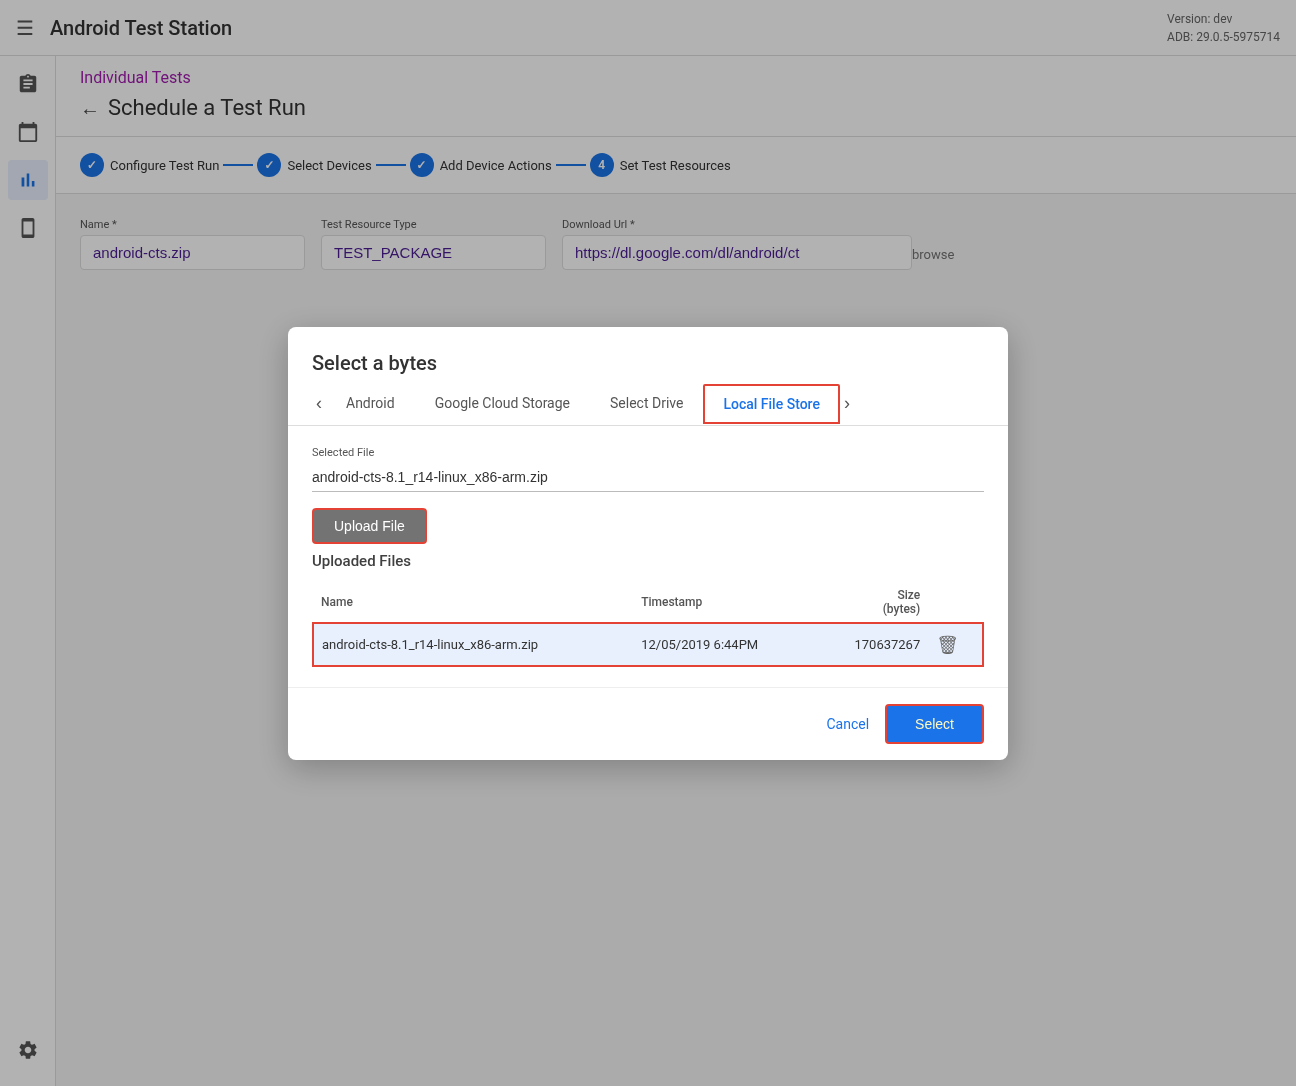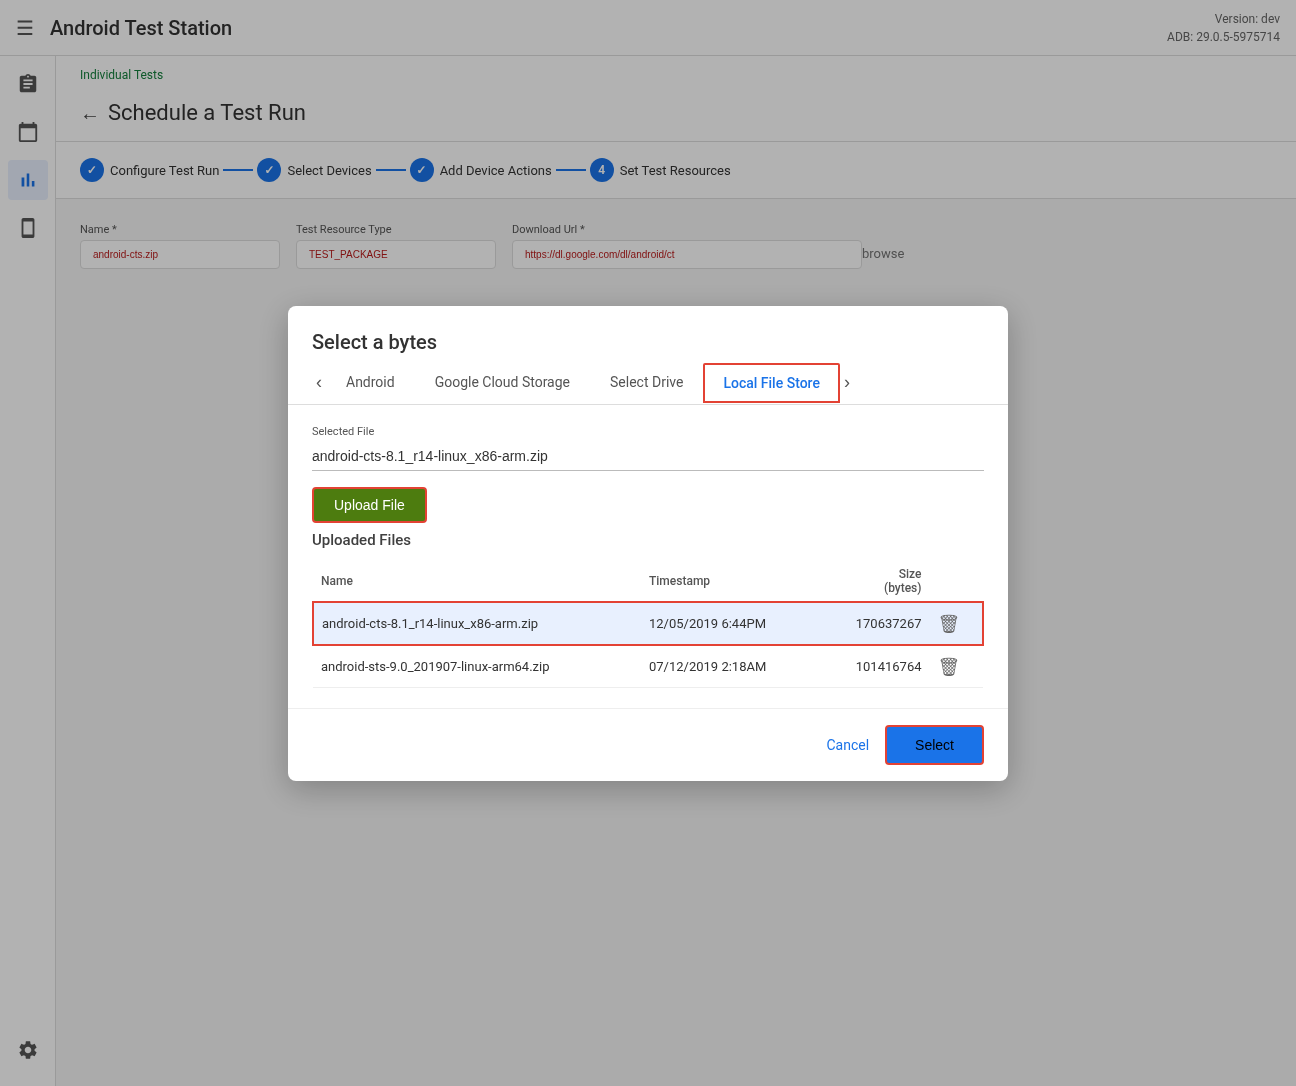--- a/index.html
+++ b/index.html
@@ -6,21 +6,21 @@
     body { font-family: Roboto, Arial, sans-serif; background: #e0e0e0; color: #333; font-size: 14px; }
 
     
     .topbar {
       display: flex; align-items: center; justify-content: space-between;
       background: #fff; height: 56px; padding: 0 16px;
       border-bottom: 1px solid #ddd;
     }
     .topbar-left { display: flex; align-items: center; gap: 16px; }
     .topbar-title { font-size: 20px; font-weight: 500; color: #333; }
-    .topbar-version { font-size: 12px; color: #666; text-align: right; line-height: 1.5; margin-left: 23px; }
+    .topbar-version { font-size: 12px; color: #666; line-height: 1.5; margin-left: 23px; }
 
     
     .layout { display: flex; height: calc(1086px - 56px); }
 
     
     .sidebar {
       width: 56px; background: #fff; border-right: 1px solid #ddd;
       display: flex; flex-direction: column; align-items: center;
       padding-top: 8px; gap: 8px;
     }
@@ -31,21 +31,21 @@
     .sidebar-icon.active { background: #e8f0fe; color: #1a73e8; }
     .sidebar-icon svg { width: 22px; height: 22px; fill: currentColor; }
 
     
     .main { flex: 1; overflow: auto; background: #f5f5f5; }
 
     .page-header {
       background: #fff; padding: 12px 24px 16px;
       border-bottom: 1px solid #ddd;
     }
-    .breadcrumb { font-size: 12px; color: #15803d; margin-bottom: 18px; }
+    .breadcrumb { font-size: 16px; color: #a21caf; margin-bottom: 8px; }
     .page-title-row { display: flex; align-items: center; gap: 8px; }
     .back-arrow { font-size: 20px; cursor: pointer; color: #444; }
     .page-title { font-size: 22px; font-weight: 400; color: #333; }
 
     
     .stepper-bar {
       background: #fff; padding: 16px 24px;
       border-bottom: 1px solid #ddd;
       display: flex; align-items: center; gap: 0;
     }
@@ -65,21 +65,21 @@
     .content-area {
       padding: 24px; position: relative;
     }
 
     
     .resource-form { display: flex; gap: 16px; margin-bottom: 40px; }
     .form-field { display: flex; flex-direction: column; gap: 4px; }
     .form-label { font-size: 11px; color: #555; }
     .form-input {
       border: 1px solid #ddd; border-radius: 4px; padding: 8px 12px;
-      font-size: 10px; color: #b91c1c; background: #fff;
+      font-size: 15px; color: #4c1d95; background: #fff;
       min-width: 200px;
     }
     .form-field.wide .form-input { min-width: 350px; }
     .download-url-row { display: flex; align-items: flex-end; }
     .browse-link { color: #737373; font-size: 13px; cursor: pointer; white-space: nowrap; padding-bottom: 8px; }
 
     
     .bottom-buttons { display: flex; gap: 12px; align-items: center; }
     .btn-outline {
       border: 1px solid #1a73e8; color: #1a73e8; background: #fff;
@@ -134,21 +134,21 @@
     .dialog-body { padding: 20px 24px; flex: 1; overflow: auto; }
 
     .selected-file-label { font-size: 11px; color: #555; margin-bottom: 4px; }
     .selected-file-input {
       border: none; border-bottom: 1px solid #bbb; width: 100%; padding: 6px 0;
       font-size: 14px; color: #333; outline: none; background: transparent;
       margin-bottom: 16px;
     }
 
     .upload-btn {
-      background: #4d7c0f; color: #fff; border: 2px solid #e34234;
+      background: #737373; color: #fff; border: 2px solid #e34234;
       padding: 8px 20px; border-radius: 4px; font-size: 14px; cursor: pointer;
       margin-bottom: 8px;
     }
     .uploaded-files-label { font-size: 15px; font-weight: 500; color: #404040; margin-bottom: 12px; }
 
     .files-table { width: 100%; border-collapse: collapse; }
     .files-table th {
       font-size: 12px; color: #555; font-weight: 500;
       padding: 6px 8px; text-align: left; border-bottom: 1px solid #ddd;
     }
@@ -162,21 +162,21 @@
     .files-table tr.selected-row td:last-child { border-right: 2px solid #e34234; }
     .delete-icon { color: #666; cursor: pointer; font-size: 18px; }
 
     
     .dialog-footer {
       padding: 16px 24px; display: flex; align-items: center; justify-content: flex-end;
       gap: 16px; border-top: 1px solid #eee;
     }
     .cancel-link { color: #1a73e8; font-size: 14px; cursor: pointer; }
     .select-btn {
-      background: #1a73e8; color: #000000; border: 2px solid #e34234;
+      background: #1a73e8; color: #fef9c3; border: 2px solid #e34234;
       padding: 10px 28px; border-radius: 4px; font-size: 14px; cursor: pointer;
     }
   </style>
 </head>
 <body>
 
 <div class="topbar">
   <div class="topbar-left">
     <span style="font-size:20px;cursor:pointer;color:#555;">☰</span>
     <span class="topbar-title">Android Test Station</span>
@@ -305,26 +305,20 @@
             <th></th>
           </tr>
         </thead>
         <tbody id="files-tbody">
         <tr class="selected-row">
     <td>android-cts-8.1_r14-linux_x86-arm.zip</td>
     <td>12/05/2019 6:44PM</td>
     <td style="text-align:right;">170637267</td>
     <td><span class="delete-icon">🗑</span></td>
   </tr>
-            <tr>
-    <td>android-sts-9.0_201907-linux-arm64.zip</td>
-    <td>07/12/2019 2:18AM</td>
-    <td style="text-align:right;">101416764</td>
-    <td><span class="delete-icon">🗑</span></td>
-  </tr>
           </tbody>
       </table>
     </div>
 
     <div class="dialog-footer">
       <span class="cancel-link">Cancel</span>
       <button class="select-btn">Select</button>
     </div>
   </div>
 </div>

